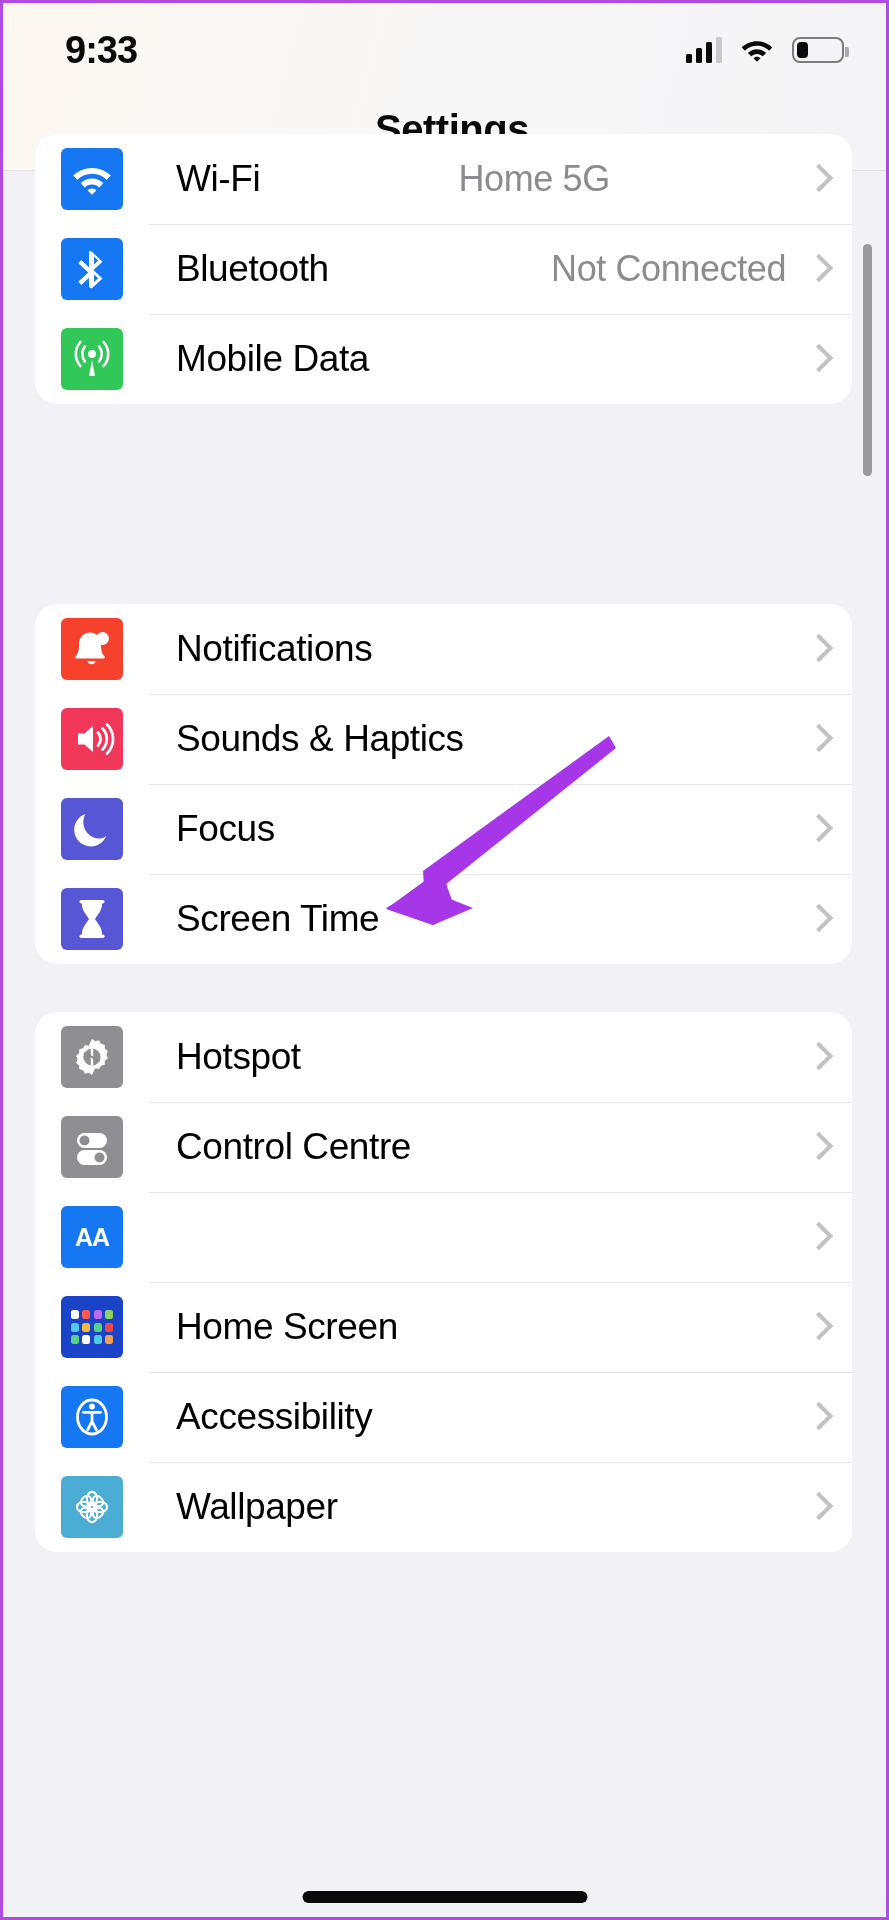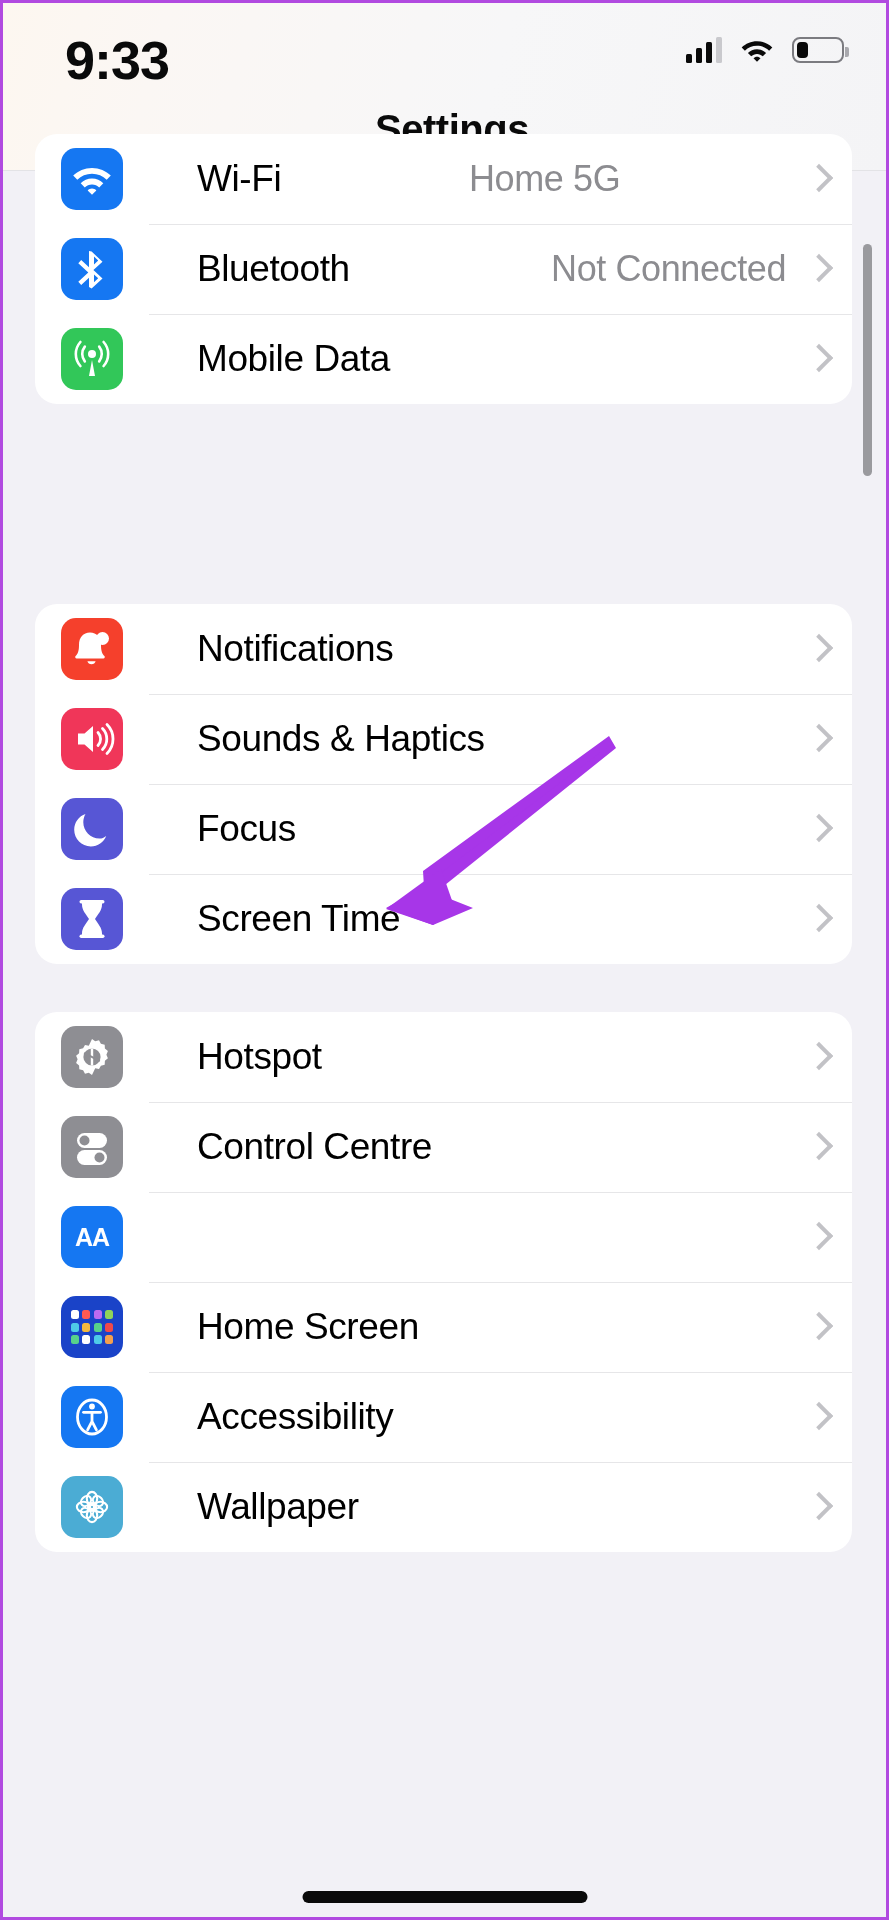--- a/index.html
+++ b/index.html
@@ -18,21 +18,21 @@
   }
 
   
   #statusbar {
     position:absolute; top:0; left:0; right:0; height:168px;
     background:linear-gradient(105deg,#fdf7f0 0%,#fbf7f4 18%,#f7f7f8 55%,#f4f4f6 100%);
     border-bottom:1px solid #e3e3e6;
   }
   #clock {
     position:absolute; left:62px; top:26px;
-    font-size:54px; font-weight:bold; color:#0a0a0a;
+    font-size:38px; font-weight:bold; color:#0a0a0a;
     letter-spacing:-1px;
   }
   #status-icons {
     position:absolute; right:42px; top:34px;
     display:flex; align-items:center; gap:18px;
   }
   .bars { display:flex; align-items:flex-end; gap:4px; height:26px; }
   .bars i { display:block; width:6px; background:#0a0a0a; border-radius:1.5px; }
   .bars i:nth-child(1){ height:9px; }
   .bars i:nth-child(2){ height:15px; }
@@ -69,27 +69,27 @@
   }
   .row {
     position:relative; display:flex; align-items:center;
     height:90px; padding-left:26px; padding-right:26px;
   }
   .row + .row .sep {
     position:absolute; left:114px; right:0; top:0; height:1px;
     background:#e6e6e8;
   }
   .icon {
-    width:62px; height:62px; border-radius:15px;
+    width:62px; height:62px; border-radius:6px;
     flex:0 0 62px; position:relative;
     display:flex; align-items:center; justify-content:center;
     overflow:hidden;
   }
   .label {
-    margin-left:74px; font-size:37px; color:#000;
+    margin-left:53px; font-size:37px; color:#000;
     letter-spacing:-0.4px; white-space:nowrap;
   }
   .value {
     margin-left:auto; font-size:36px; color:#8c8c90;
     letter-spacing:-0.4px; white-space:nowrap;
   }
   .chev {
     margin-left:22px; width:18px; height:32px; flex:0 0 18px;
     position:relative;
   }

